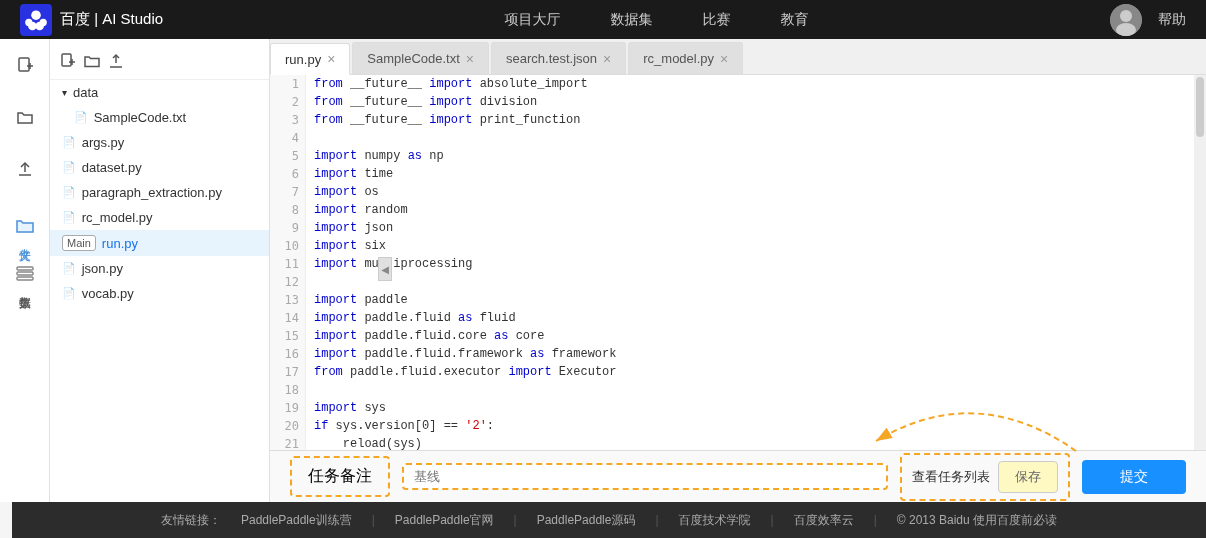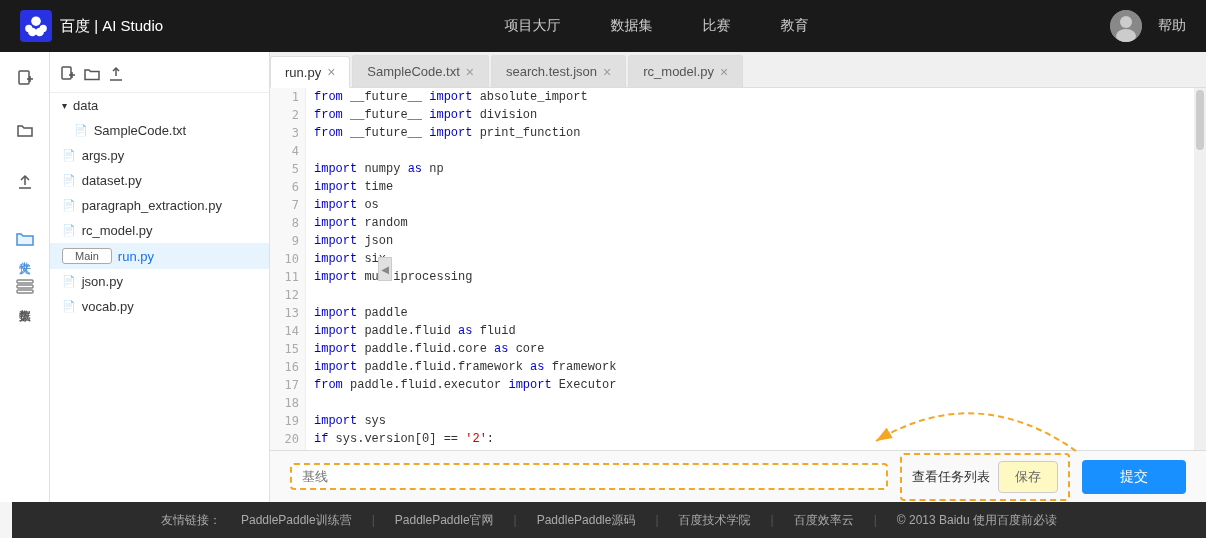--- a/index.html
+++ b/index.html
@@ -2,21 +2,21 @@
 <html><head>
   <meta charset="utf-8">
   <style>
     * { box-sizing: border-box; margin: 0; padding: 0; }
     body { font-family: 'Microsoft YaHei', Arial, sans-serif; background: #f5f5f5; width: 1206px; height: 538px; overflow: hidden; display: flex; flex-direction: column; }
 
     
     .topnav {
       background: #1a1a1a;
       color: #fff;
-      height: 52px;
+      height: 39px;
       display: flex;
       align-items: center;
       padding: 0 20px;
       flex-shrink: 0;
       gap: 48px;
     }
     .logo-area {
       display: flex;
       align-items: center;
       gap: 8px;
@@ -87,21 +87,21 @@
       font-size: 13px;
       color: #333;
       cursor: pointer;
       display: flex; align-items: center; gap: 6px;
     }
     .file-item.active { background: #e8f4fd; color: #1a73e8; }
     .file-item.folder { font-weight: 500; }
     .file-indent { padding-left: 24px; }
     .tag-main {
       background: #fff; border: 1px solid #aaa; border-radius: 3px;
-      font-size: 11px; color: #555; padding: 1px 12px;
+      font-size: 11px; color: #555; padding: 1px 4px;
     }
 
     
     .editor-area {
       flex: 1;
       display: flex;
       flex-direction: column;
       overflow: hidden;
       background: #fff;
     }
@@ -503,20 +503,23 @@
 
       <svg style="position:absolute;top:-90px;right:80px;pointer-events:none;overflow:visible;" width="300" height="100">
         <defs>
           <marker id="arrowhead" markerWidth="8" markerHeight="6" refX="8" refY="3" orient="auto">
             <polygon points="0 0, 8 3, 0 6" fill="#f5a623"></polygon>
           </marker>
         </defs>
         <path d="M 250 90 Q 150 20 50 80" stroke="#f5a623" stroke-width="2" fill="none" stroke-dasharray="6,4" marker-end="url(#arrowhead)"></path>
       </svg>
 
+      <div class="dashed-box" style="padding:8px 16px;">
+        <span>任务备注</span>
+      </div>
 
       <div class="task-input-area dashed-box">
         <input class="task-input" type="text" placeholder="基线" style="">
       </div>
 
       <div class="task-actions">
         <span class="view-tasks-btn">查看任务列表</span>
         <button class="save-btn">保存</button>
       </div>
 

